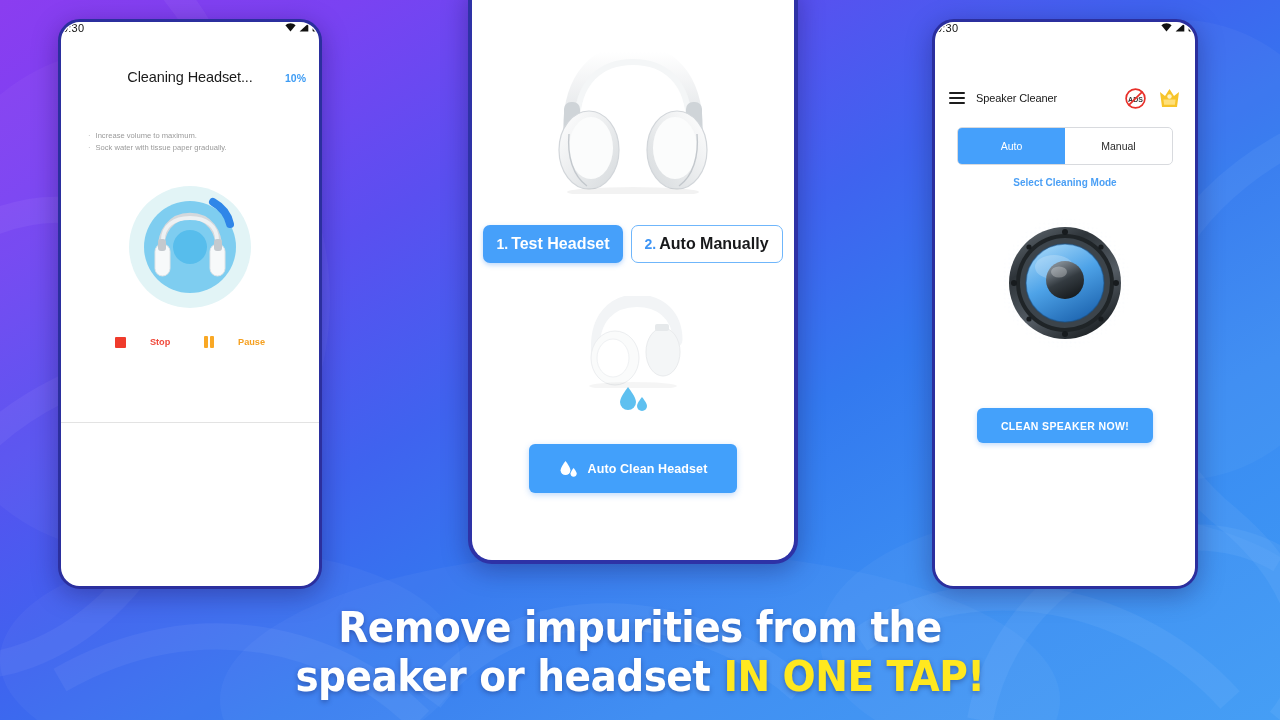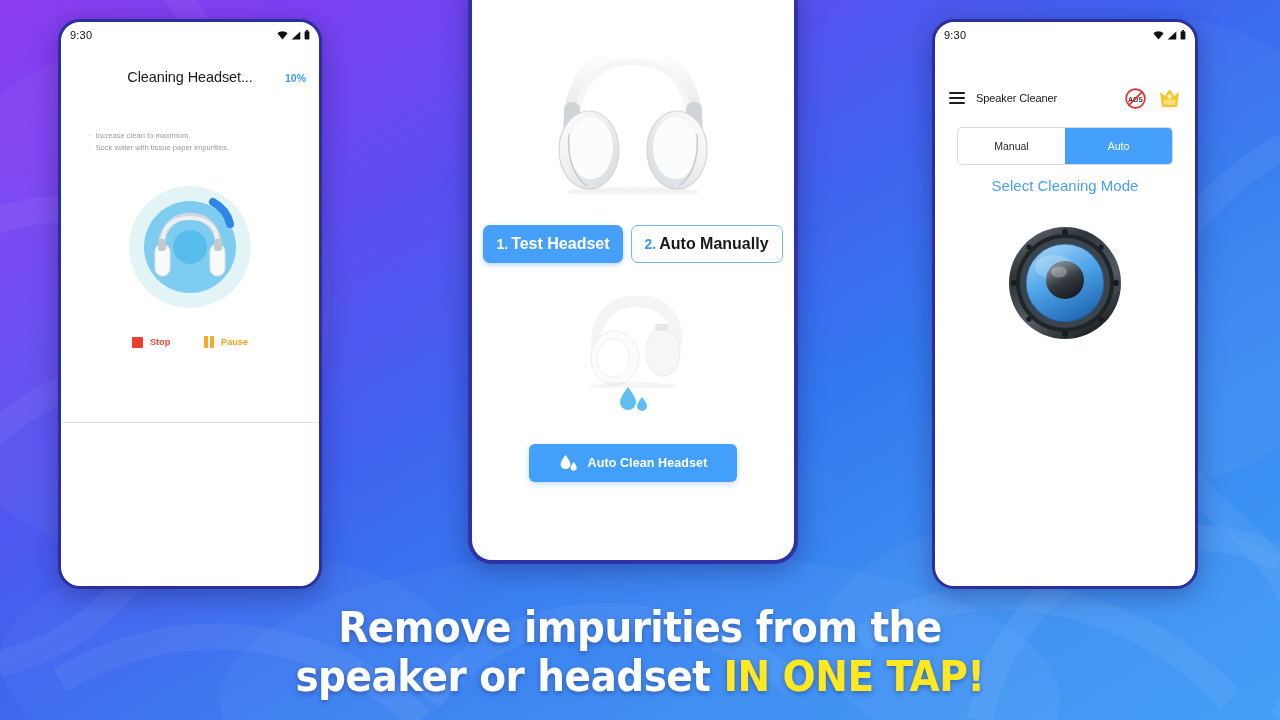--- a/index.html
+++ b/index.html
@@ -35,22 +35,22 @@
   .phone-mid{
     left:468px;top:-12px;width:322px;height:572px;
     border-radius:0 0 24px 24px;
     border:4px solid #2e32a6;border-top:none;
   }
   .screen{position:absolute;inset:0;border-radius:inherit;overflow:hidden;background:#fff;}
 
   
   .statusbar{
     position:absolute;top:0;left:0;right:0;height:26px;
-    display:flex;align-items:center;justify-content:space-between;
-    padding:0 9px;box-sizing:border-box;
+    display:flex;align-items:flex-start;justify-content:space-between;
+    padding:0 1px;box-sizing:border-box;
   }
   .status-time{font-size:11px;color:#111;font-weight:400;letter-spacing:.2px;}
   .status-icons{display:flex;align-items:center;gap:3px;}
   .status-icons svg{display:block;}
 
   
   .l-head{
     position:absolute;top:36px;left:0;right:0;height:38px;
     display:flex;align-items:center;justify-content:center;
   }
@@ -60,21 +60,21 @@
   .l-tip{
     font-size:7.6px;color:#9a9a9a;line-height:1.62;
     display:flex;gap:5px;
   }
   .l-bullet{color:#bdbdbd;}
   .l-illus{position:absolute;left:0;right:0;top:160px;height:130px;display:flex;align-items:center;justify-content:center;}
   .l-controls{
     position:absolute;top:314px;left:0;right:0;
     display:flex;justify-content:center;gap:34px;
   }
-  .ctrl{display:flex;align-items:center;gap:7px;cursor:pointer;text-align:center;}
+  .ctrl{display:flex;align-items:center;gap:24px;cursor:pointer;text-align:center;}
   .ctrl-label{font-size:9.2px;font-weight:700;}
   .ctrl-stop .ctrl-label{color:#f04a3c;}
   .ctrl-pause .ctrl-label{color:#f5a020;}
   .sq-stop{width:11px;height:11px;background:#ef3b2c;border-radius:1px;}
   .bars-pause{display:flex;gap:2.5px;}
   .bars-pause i{display:block;width:3.6px;height:12px;background:#f9a825;border-radius:1px;}
   .l-divider{position:absolute;left:0;right:0;top:400px;height:1px;background:#e3e3e3;}
 
   
   .m-hero{position:absolute;top:56px;left:0;right:0;height:150px;display:flex;align-items:center;justify-content:center;}
@@ -90,21 +90,21 @@
   .m-btn .num{font-size:14px;font-weight:700;}
   .m-btn .txt{font-size:16px;font-weight:600;}
   .m-btn-primary{background:#46a0fa;box-shadow:0 2px 5px rgba(60,140,240,.35);}
   .m-btn-primary .num,.m-btn-primary .txt{color:#fff;}
   .m-btn-ghost{background:#fff;border:1.4px solid #6fb6fb;}
   .m-btn-ghost .num{color:#3d94f5;}
   .m-btn-ghost .txt{color:#18191b;}
   .m-hero2{position:absolute;top:305px;left:0;right:0;height:95px;display:flex;align-items:flex-end;justify-content:center;}
   .m-drops{position:absolute;top:396px;left:0;right:0;display:flex;justify-content:center;}
   .m-cta{
-    position:absolute;top:456px;left:57px;right:57px;height:38px;
+    position:absolute;top:456px;left:57px;right:57px;height:49px;
     background:#42a0fb;border-radius:6px;cursor:pointer;
     display:flex;align-items:center;justify-content:center;gap:9px;
     box-shadow:0 2px 6px rgba(60,140,240,.32);
   }
   .m-cta-label{font-size:12.5px;color:#fff;font-weight:600;letter-spacing:.1px;}
 
   
   .r-appbar{
     position:absolute;top:56px;left:0;right:0;height:40px;
     display:flex;align-items:center;padding:0 14px;box-sizing:border-box;gap:11px;
@@ -114,21 +114,21 @@
   .r-apptitle{font-size:11px;color:#171717;flex:1;letter-spacing:-.1px;}
   .r-toggle{
     position:absolute;top:105px;left:22px;right:22px;height:36px;
     border:1px solid #d8dade;border-radius:5px;display:flex;overflow:hidden;background:#fff;
   }
   .r-seg{flex:1;display:flex;align-items:center;justify-content:center;font-size:10.5px;cursor:pointer;}
   .r-seg.active{background:#45a0fb;color:#fff;}
   .r-seg.inactive{color:#2a2a2a;}
   .r-sub{
     position:absolute;top:155px;left:0;right:0;text-align:center;
-    font-size:15px;color:#4a9ff5;font-weight:400;
+    font-size:10px;color:#4a9ff5;font-weight:700;
   }
   .r-speaker{position:absolute;top:186px;left:0;right:0;height:152px;display:flex;align-items:center;justify-content:center;}
   .r-desc{
     position:absolute;top:340px;left:22px;right:22px;text-align:center;
     font-size:7.6px;color:#9b9b9b;line-height:1.65;
   }
   .r-cta{
     position:absolute;top:386px;left:42px;right:42px;height:35px;
     background:#44a1fb;border-radius:6px;cursor:pointer;
     display:flex;align-items:center;justify-content:center;
@@ -194,25 +194,25 @@
       </div>
 
       <div class="l-head">
         <span class="l-title">Cleaning Headset...</span>
       </div>
       <span class="l-pct">10%</span>
 
       <div class="l-tips">
         <div class="l-tip">
           <span class="l-bullet">·</span>
-          <span>Increase clean to maximum.</span>
+          <span>Increase volume to maximum.</span>
         </div>
         <div class="l-tip">
           <span class="l-bullet">·</span>
-          <span>Sock water with tissue paper impurities.</span>
+          <span>Sock water with tissue paper gradually.</span>
         </div>
       </div>
 
       <div class="l-illus">
         <svg width="126" height="126" viewBox="0 0 126 126">
           <circle cx="63" cy="63" r="61" fill="#e2f4f6"></circle>
           <circle cx="63" cy="63" r="46" fill="#7ecdf0"></circle>
           <circle cx="63" cy="63" r="17" fill="#57bdec"></circle>
           <path d="M86 18 C95 23 101 31 103 40" stroke="#2f86e8" stroke-width="8" fill="none" stroke-linecap="round"></path>
           <path d="M34 72 C32 46 45 32 63 32 C81 32 94 46 92 72" stroke="#d4d8dc" stroke-width="6.5" fill="none" stroke-linecap="round"></path>
@@ -347,22 +347,22 @@
           <line x1="4.8" y1="18.2" x2="18.2" y2="4.8" stroke="#e8302a" stroke-width="1.7"></line>
         </svg>
         <svg width="23" height="23" viewBox="0 0 23 23">
           <path d="M2 5 L7 9 L11.5 2 L16 9 L21 5 L19 20 L4 20z" fill="#f7c429"></path>
           <path d="M5.4 12.6 h12.2 l-.7 5.2 H6.1z" fill="#ffe07a"></path>
           <circle cx="11.5" cy="9.5" r="2.2" fill="#fff3c6"></circle>
         </svg>
       </div>
 
       <div class="r-toggle">
+        <div class="r-seg active">Auto</div>
         <div class="r-seg inactive">Manual</div>
-        <div class="r-seg active">Auto</div>
       </div>
 
       <div class="r-sub">Select Cleaning Mode</div>
 
       <div class="r-speaker">
         <svg width="150" height="150" viewBox="0 0 150 150">
           <defs>
             <radialGradient id="halo" cx="50%" cy="50%" r="50%">
               <stop offset="0" stop-color="#3f7fd8" stop-opacity=".55"></stop>
               <stop offset="1" stop-color="#3f7fd8" stop-opacity="0"></stop>
@@ -406,20 +406,23 @@
               <circle cx="126" cy="74" r="3"></circle>
             <circle cx="39" cy="38" r="2.6"></circle>
               <circle cx="111" cy="38" r="2.6"></circle>
             <circle cx="39" cy="110" r="2.6"></circle>
               <circle cx="111" cy="110" r="2.6"></circle>
           </g>
         </svg>
       </div>
 
 
+      <div class="r-cta">
+        <span class="r-cta-label">CLEAN SPEAKER NOW!</span>
+      </div>
     </div>
   </div>
 
   <div class="tagline">
     <div>Remove impurities from the</div>
     <div><span>speaker or headset </span><span class="hl">IN ONE TAP!</span></div>
   </div>
 
 </div>
 

